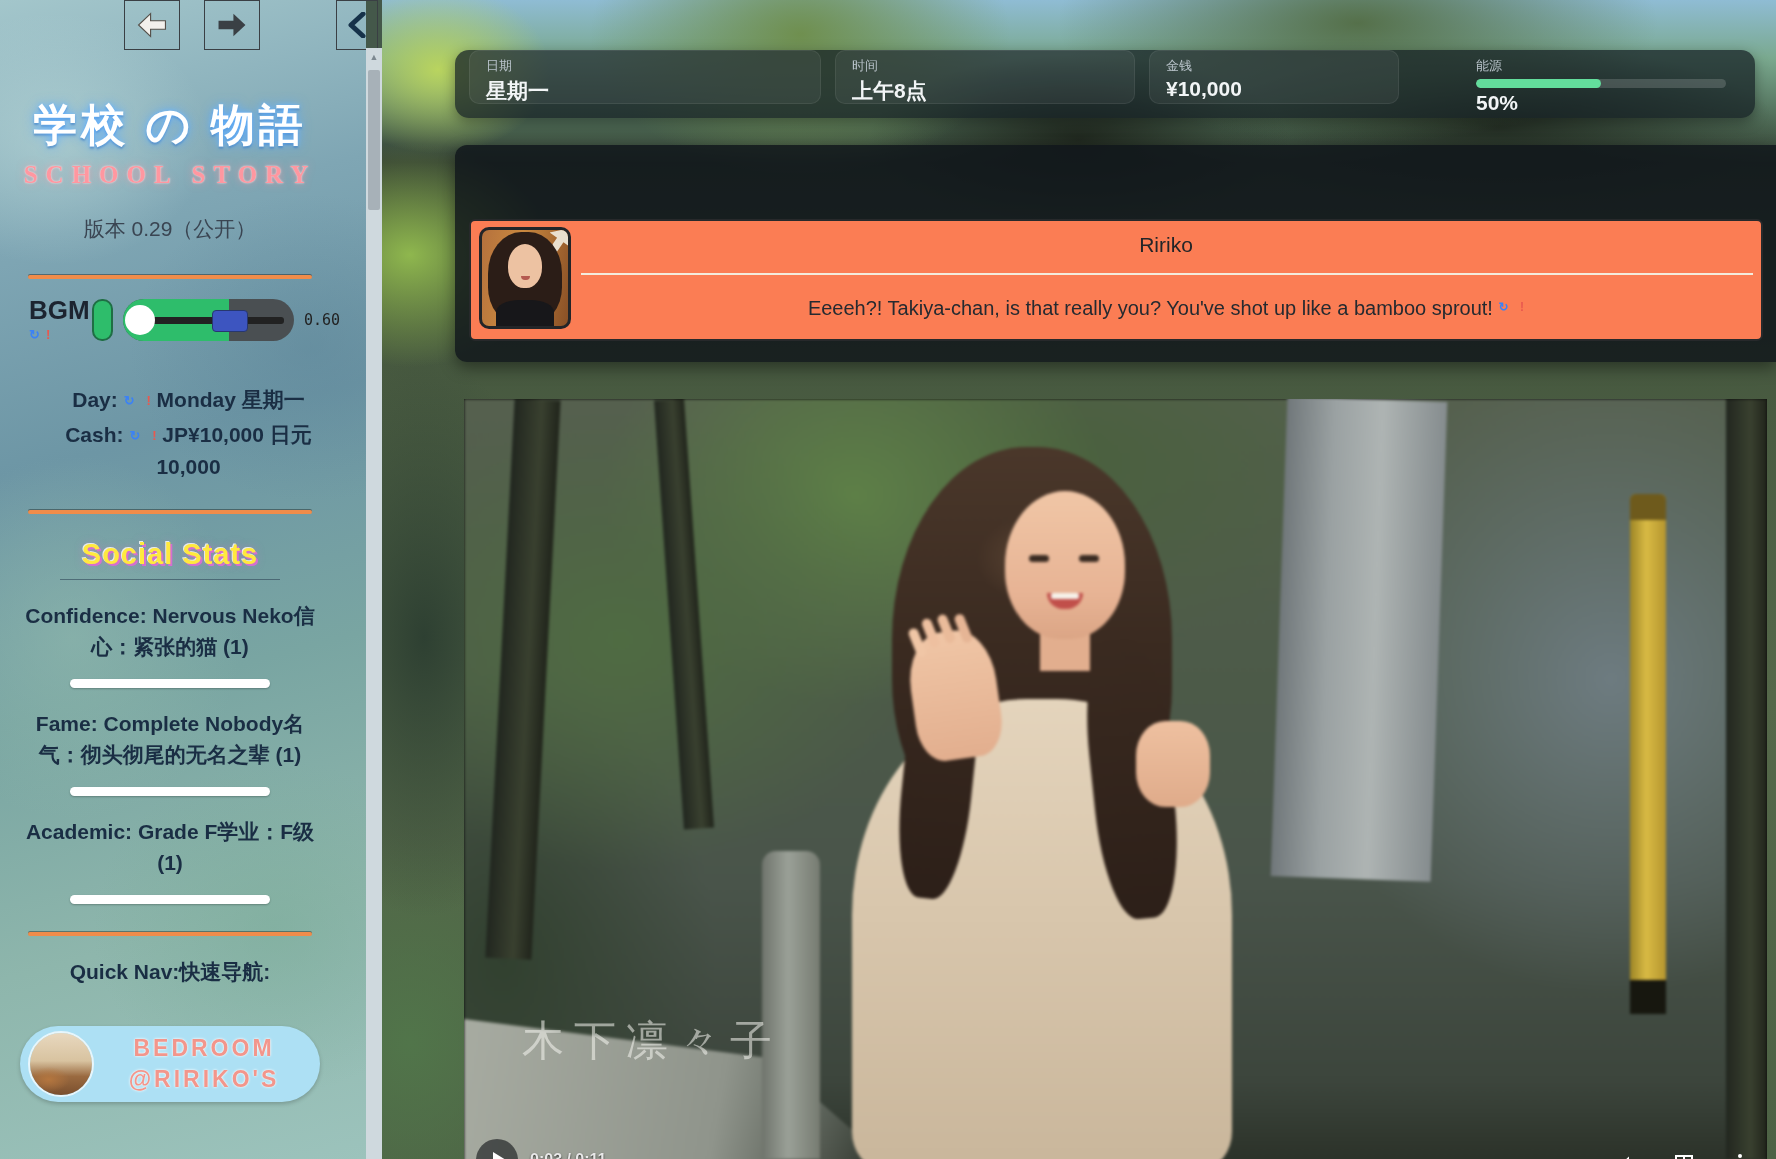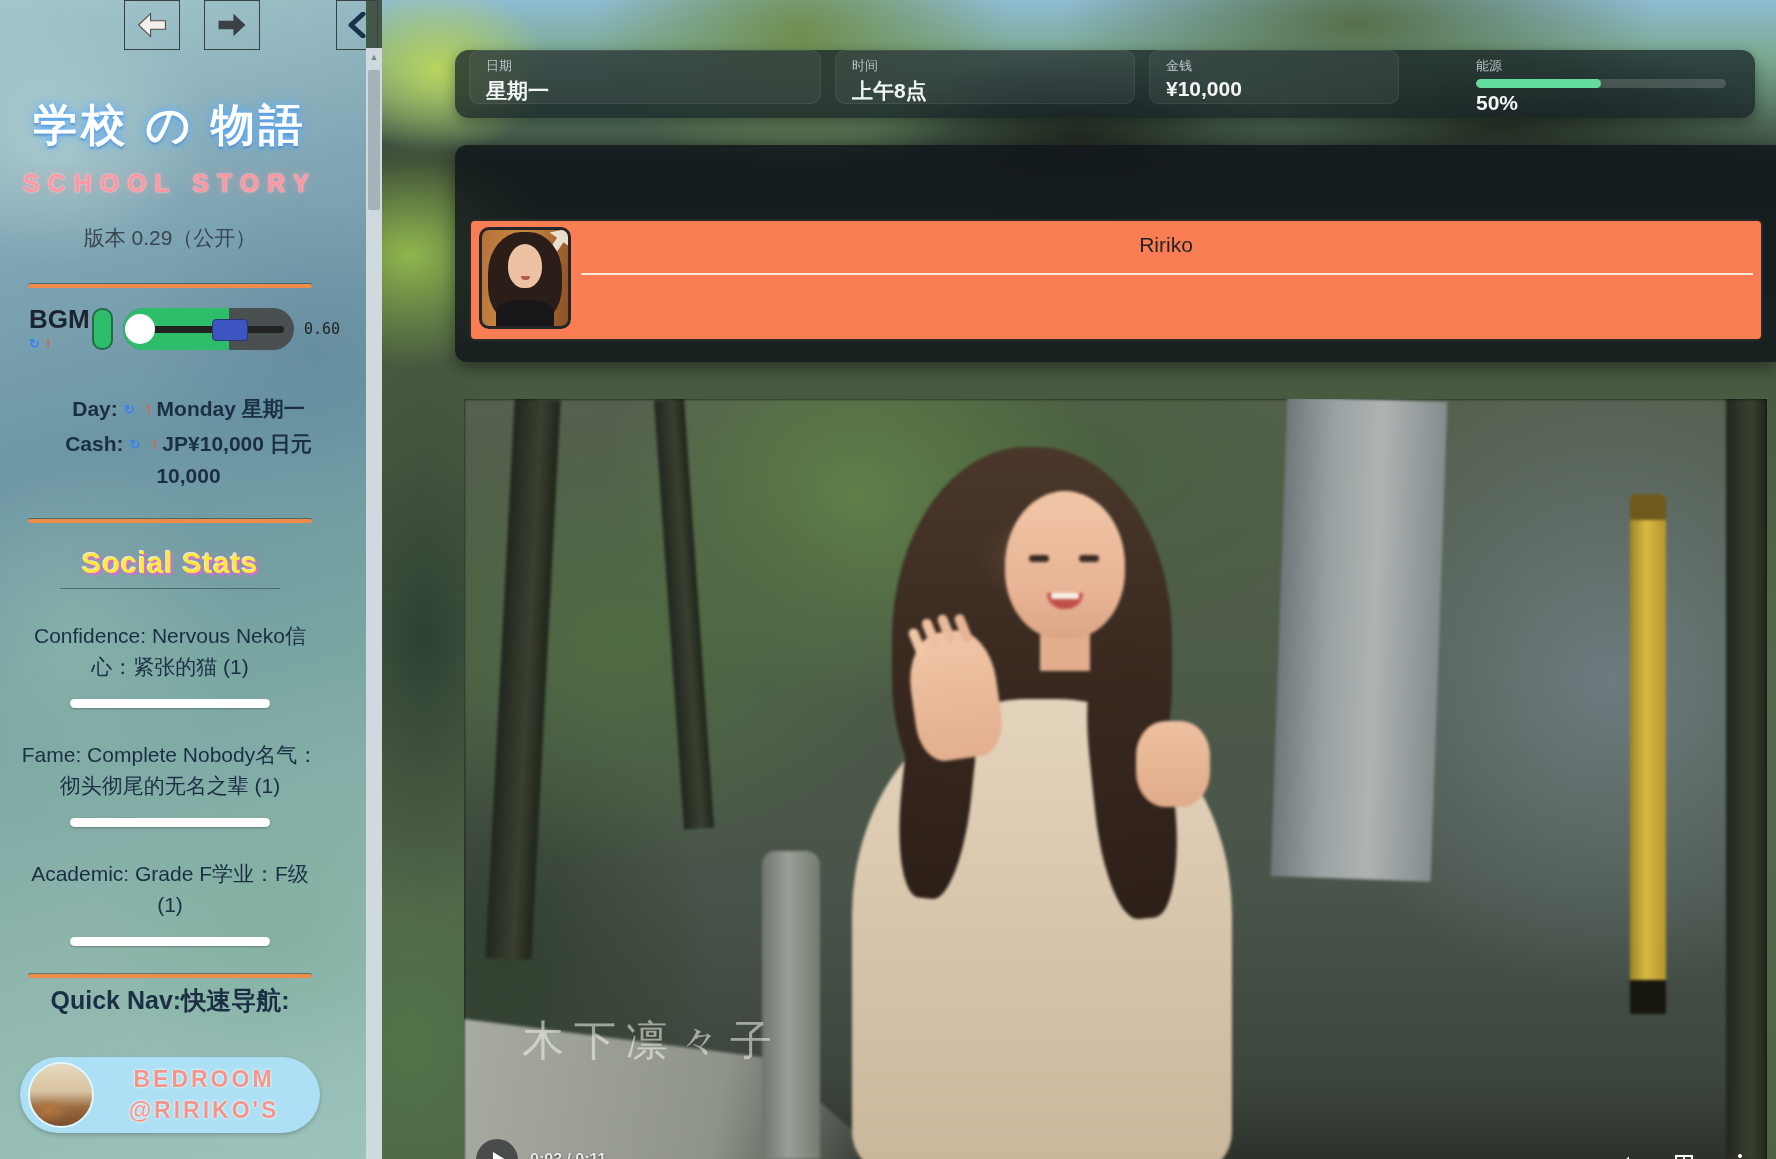--- a/index.html
+++ b/index.html
@@ -18,22 +18,22 @@
   .side-inner{position:absolute;left:0;top:0;width:340px;text-align:center;color:#1a2e44;}
 
   .nav-btn{position:absolute;top:0;width:54px;height:48px;border:1px solid #3a3f44;
     display:flex;align-items:center;justify-content:center;background:transparent;cursor:pointer;}
   .nav-back{left:124px;} .nav-fwd{left:204px;}
   .collapse-btn{position:absolute;top:0;left:336px;width:40px;height:48px;border:1px solid #3a3f44;
     display:flex;align-items:center;justify-content:center;}
 
   .game-title{margin-top:96px;font-size:44px;font-weight:bold;color:#fff;letter-spacing:4px;
     text-shadow:0 0 12px rgba(88,170,255,.95),0 0 4px rgba(120,190,255,.9),0 2px 2px rgba(40,90,150,.6);}
-  .game-subtitle{margin-top:14px;font-size:25px;font-weight:bold;color:#ff97a0;letter-spacing:8px;
-    text-shadow:0 0 8px rgba(255,150,160,.75),0 0 2px #fff;}
+  .game-subtitle{margin-top:6px;font-size:25px;font-weight:bold;color:#ff97a0;letter-spacing:8px;
+    text-shadow:0 0 8px rgba(255,150,160,.75),0 0 2px #fff;font-family:Liberation Serif, serif;}
   .version{margin-top:26px;font-size:21px;color:#3a4552;}
 
   .divider{height:4px;background:#f08c4a;border-radius:2px;margin:0 28px;box-shadow:0 -1px 0 rgba(0,0,0,.35);}
   .d1{margin-top:32px;} .d2{margin-top:26px;} .d3{margin-top:28px;}
 
   .bgm-row{margin-top:18px;display:flex;align-items:center;justify-content:flex-start;padding-left:29px;}
   .bgm-label-wrap{width:64px;text-align:left;}
   .bgm-label{font-size:26px;font-weight:bold;color:#1c2430;line-height:1;}
   .mini-icons{font-size:13px;margin-top:4px;}
   .icon-refresh{color:#3b82f6;font-weight:bold;}
@@ -46,25 +46,25 @@
   .bgm-thumb{position:absolute;top:11px;width:34px;height:20px;border-radius:4px;background:#3d55c0;border:1px solid #27376f;margin-left:-17px;}
   .bgm-value{margin-left:10px;font-family:"DejaVu Sans Mono",monospace;font-size:15px;color:#222;}
 
   .stat-lines{margin-top:42px;font-size:21px;font-weight:bold;color:#1a2e44;line-height:1.55;padding:0 20px;}
   .stat-line{margin-bottom:2px;margin-left:37px;}
   .stat-line .icon-refresh,.stat-line .icon-alert{font-size:13px;vertical-align:2px;}
 
   .social-heading{margin-top:24px;font-size:29px;font-weight:bold;color:#ffe93e;letter-spacing:1px;
     text-shadow:2px 2px 0 #d66fd0,-1px -1px 0 rgba(255,255,255,.8),0 0 8px rgba(214,110,208,.5);}
   .social-underline{height:1px;background:rgba(40,60,80,.55);margin:8px 60px 0 60px;}
-  .social-item{margin-top:31px;font-size:21px;font-weight:normal;color:#1a2e44;line-height:1.5;padding:0 18px;}
+  .social-item{margin-top:20px;font-size:21px;font-weight:bold;color:#1a2e44;line-height:1.5;padding:0 18px;}
   .stat-bar{margin:16px auto 6px auto;width:200px;height:9px;border-radius:5px;background:#fff;
     box-shadow:0 1px 2px rgba(0,0,0,.25);}
 
-  .quicknav-label{margin-top:6px;font-size:25px;font-weight:bold;color:#1a2e44;}
+  .quicknav-label{margin-top:22px;font-size:21px;font-weight:bold;color:#1a2e44;}
   .qn-btn{margin:26px auto 0 auto;width:300px;height:76px;border-radius:40px;display:flex;align-items:center;cursor:pointer;
     box-shadow:0 2px 4px rgba(0,0,0,.2);}
   .qn-bedroom{background:#ade0f4;margin-top:40px;}
   .qn-circle{width:62px;height:62px;border-radius:50%;margin-left:8px;flex:none;overflow:hidden;border:2px solid rgba(255,255,255,.7);}
   .qn-bed-img{width:100%;height:100%;background:
       radial-gradient(30px 18px at 30% 75%, #b4763f, transparent 70%),
       linear-gradient(180deg,#e8d8bf 0%,#d8c3a0 45%,#9a6a40 70%,#7a4f2e 100%);}
   .qn-label{flex:1;text-align:center;font-size:23px;font-weight:bold;letter-spacing:3px;line-height:1.35;padding-right:6px;}
   .qn-bedroom .qn-label{color:#f2968c;text-shadow:0 0 3px #fff,0 0 1px #fff;}
 
@@ -308,20 +308,25 @@
     <div class="dialogue-box">
       <div class="portrait">
         <div class="p-arrow"></div>
         <div class="p-hair"></div>
           <div class="p-face"></div>
           <div class="p-mouth"></div>
           <div class="p-body"></div>
       </div>
       <div class="speaker-name">Ririko</div>
       <div class="dialogue-divider"></div>
+      <div class="dialogue-text">
+        <span>Eeeeh?! Takiya-chan, is that really you? You've shot up like a bamboo sprout!</span>
+        <span class="icon-refresh">↻</span>
+        <span class="icon-alert">!</span>
+      </div>
     </div>
   </div>
 
   <div class="video">
     <div class="scene">
       <div class="trunk t1"></div>
         <div class="trunk t2"></div>
         <div class="trunk t3"></div>
       <div class="pillar"></div>
       <div class="pole"></div>

